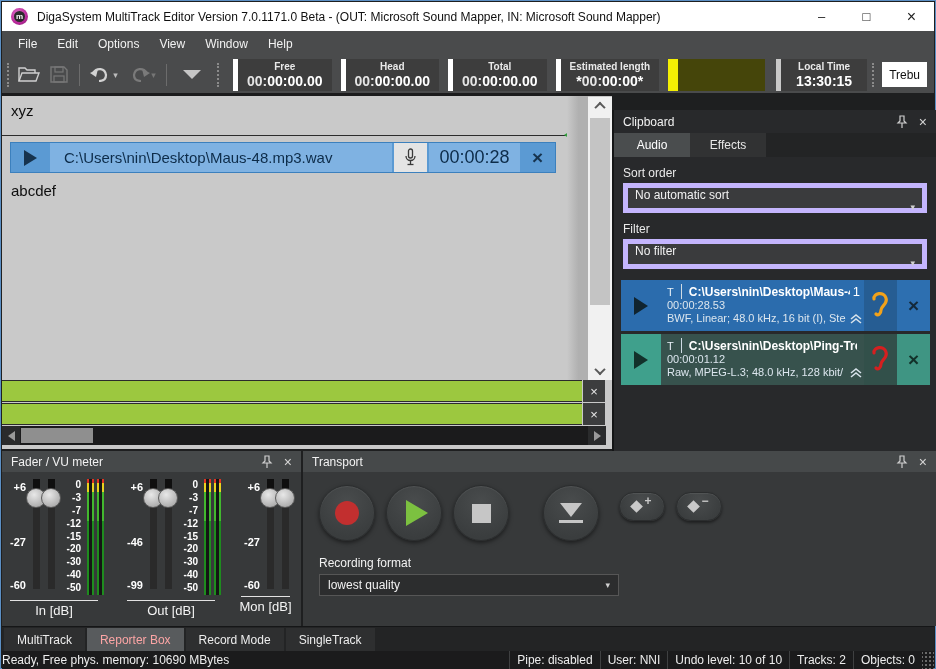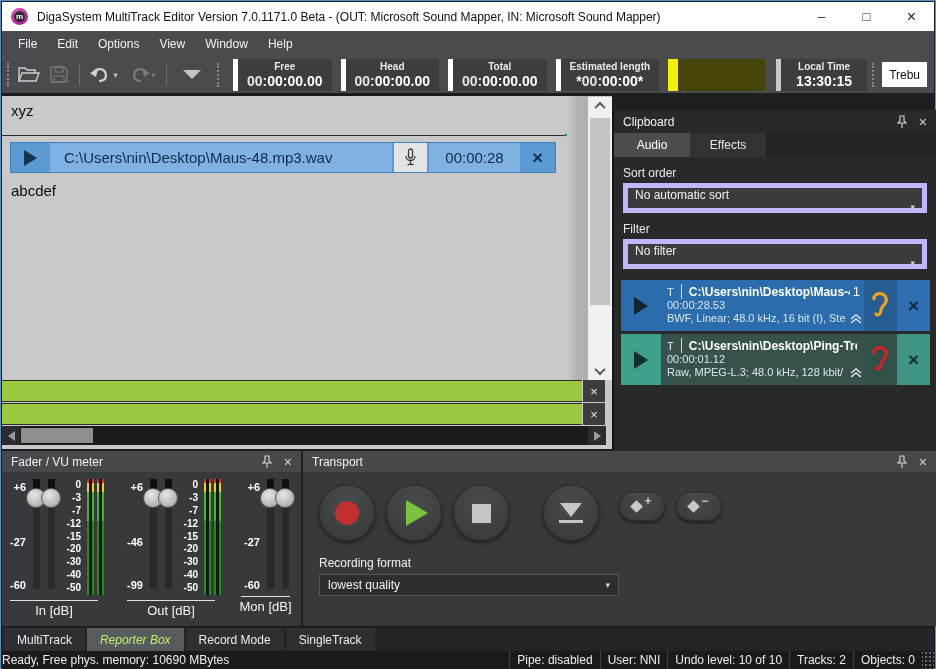--- a/index.html
+++ b/index.html
@@ -43,21 +43,21 @@
   .xyz{position:absolute;left:9px;top:6px;font-size:15px;color:#0e0e0e;}
   .xyz-line{position:absolute;left:0;top:39px;width:566px;border-top:1px solid #2c2c2c;}
   .green-arrow{position:absolute;left:562px;top:32px;display:flex;align-items:center;}
   .ga-head{width:0;height:0;border-top:7px solid transparent;border-bottom:7px solid transparent;border-right:11px solid #2f9e3a;}
   .ga-tail{width:9px;height:6px;background:#2f9e3a;}
   .trackbar{position:absolute;left:8px;top:46px;width:546px;height:31px;background:#5b9ad3;border:1px solid #3c80bd;display:flex;align-items:stretch;box-sizing:border-box;}
   .tb-play{width:39px;display:flex;align-items:center;justify-content:center;}
   .tb-play .tri{width:0;height:0;border-top:8px solid transparent;border-bottom:8px solid transparent;border-left:13px solid #16334e;}
   .tb-path{flex:1;background:#7fb2e2;display:flex;align-items:center;padding-left:14px;font-size:15px;color:#0d2c49;white-space:nowrap;overflow:hidden;}
   .tb-mic{width:33px;background:#e4e4e4;margin:0 2px;display:flex;align-items:center;justify-content:center;}
-  .tb-time{width:91px;background:#7fb2e2;display:flex;align-items:center;justify-content:center;font-size:15px;color:#0d2c49;}
+  .tb-time{width:91px;background:#7fb2e2;display:flex;align-items:center;justify-content:center;font-size:18px;color:#0d2c49;}
   .tb-x{width:35px;display:flex;align-items:center;justify-content:center;font-size:19px;color:#16334e;font-weight:bold;}
   .abcdef{position:absolute;left:9px;top:86px;font-size:15px;color:#0e0e0e;}
   .shade-col{position:absolute;right:24px;top:0;width:21px;height:284px;background:linear-gradient(to right,#c9c9c9,#b0b0b0 55%);}
   .vscroll{position:absolute;right:0;top:1px;width:24px;height:283px;background:#f1f1f1;}
   .vs-btn{position:absolute;left:0;width:100%;height:18px;display:flex;align-items:center;justify-content:center;}
   .chev{width:6px;height:6px;border-left:2px solid #5a5a5a;border-top:2px solid #5a5a5a;}
   .chev.up{transform:rotate(45deg) translate(1px,1px);}
   .chev.down{transform:rotate(225deg) translate(1px,1px);}
   .vs-thumb{position:absolute;left:2px;right:2px;top:21px;height:187px;background:#c4c4c4;}
   .greenrow{position:absolute;left:0;height:22px;display:flex;}
@@ -132,21 +132,21 @@
   .tr-pill{width:46px;height:29px;border-radius:15px;background:radial-gradient(circle at 50% 30%,#494c4d,#3a3d3e 80%);border:1px solid #2b2d2e;box-shadow:0 2px 3px rgba(0,0,0,.45),inset 0 1px 1px rgba(255,255,255,.08);display:flex;align-items:center;justify-content:center;transform:translateY(-7px);box-sizing:border-box;}
   .pill-diamond{width:9px;height:9px;background:#c9c9c9;transform:rotate(45deg);}
   .pill-sign{font-size:12px;font-weight:bold;color:#c9c9c9;margin:-11px 0 0 3px;}
   .tr-format-label{margin:15px 0 4px 16px;font-size:12px;color:#f2f2f2;}
   .tr-select{margin-left:16px;width:300px;height:22px;background:#2c2d2e;border:1px solid #565656;display:flex;align-items:center;padding:0 8px;font-size:12px;color:#f2f2f2;box-sizing:border-box;}
   .tr-select .caret{margin-left:auto;color:#d0d0d0;}
 
   
   .tabbar{position:absolute;left:1px;right:1px;top:625px;height:25px;background:#232425;display:flex;align-items:flex-end;gap:2px;padding-left:2px;border-top:1px solid #151617;box-sizing:border-box;}
   .mtab{height:23px;display:flex;align-items:center;padding:0 13px;background:#2e2f30;color:#ededed;font-size:12px;}
-  .mtab.active{background:#585b5d;color:#bef264;font-style:italic;}
+  .mtab.active{background:#585b5d;color:#fca5a5;}
   .statusbar{position:absolute;left:1px;right:1px;top:650px;height:18px;background:#1b1b1c;display:flex;align-items:center;font-size:12px;color:#ededed;}
   .sb-left{padding-left:0;white-space:nowrap;}
   .sb-cells{margin-left:auto;display:flex;height:100%;align-items:center;}
   .sb-cell{border-left:1px solid #3f4041;padding:0 7px;display:flex;align-items:center;height:100%;white-space:nowrap;}
   .sb-grip{width:12px;height:100%;background-image:radial-gradient(circle,#6a6a6a 1px,transparent 1.3px);background-size:4px 4px;background-position:2px 4px;}
 </style>
 </head>
 <body>
 
 <div id="win">

